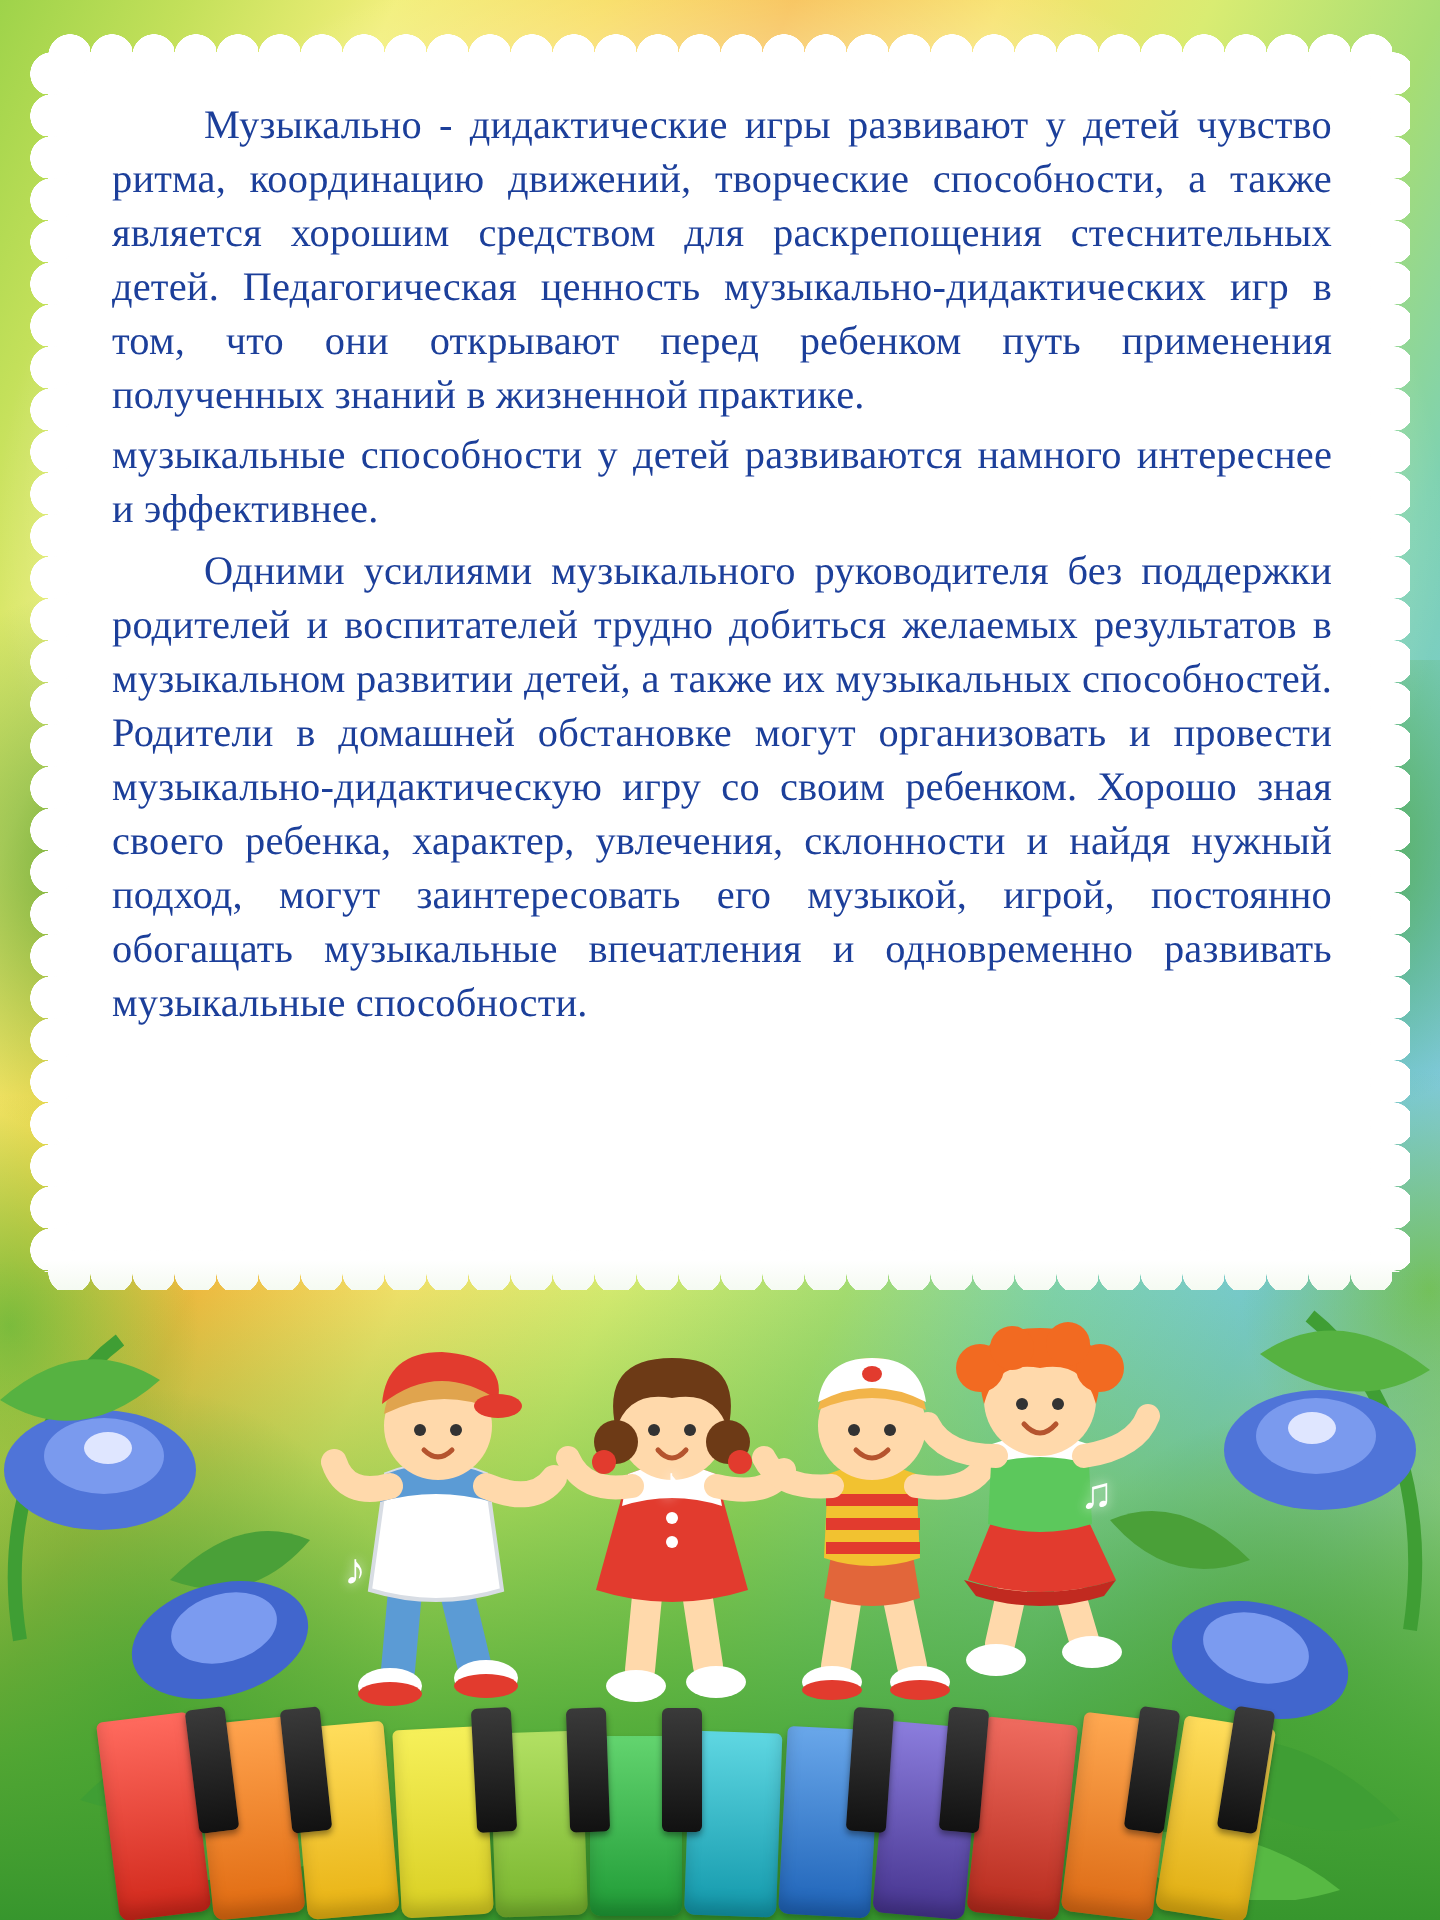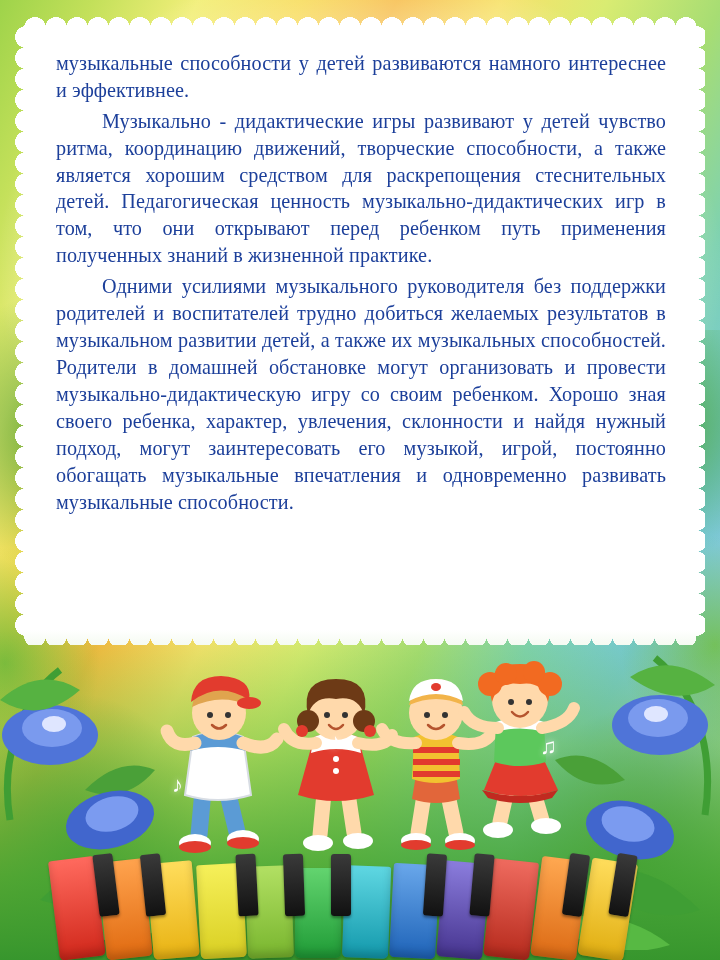--- a/index.html
+++ b/index.html
@@ -183,22 +183,22 @@
   <div class="leaf-wash leaf-right"></div>
 
   <div class="card-wrap">
     <div class="scallop-card"></div>
     <div class="scallop-edge top"></div>
     <div class="scallop-edge bottom"></div>
     <div class="scallop-edge left"></div>
     <div class="scallop-edge right"></div>
 
     <div class="card-body">
+      <p class="para indent">Музыкально - дидактические игры развивают у детей чувство ритма, координацию движений, творческие способности, а также является хорошим средством для раскрепощения стеснительных детей. Педагогическая ценность музыкально-дидактических игр в том, что они открывают перед ребенком путь применения полученных знаний в жизненной практике.</p>
       <p class="para">музыкальные способности у детей развиваются намного интереснее и эффективнее.</p>
-      <p class="para indent">Музыкально - дидактические игры развивают у детей чувство ритма, координацию движений, творческие способности, а также является хорошим средством для раскрепощения стеснительных детей. Педагогическая ценность музыкально-дидактических игр в том, что они открывают перед ребенком путь применения полученных знаний в жизненной практике.</p>
       <p class="para indent">Одними усилиями музыкального руководителя без поддержки родителей и воспитателей трудно добиться желаемых результатов в музыкальном развитии детей, а также их музыкальных способностей. Родители в домашней обстановке могут организовать и провести музыкально-дидактическую игру со своим ребенком. Хорошо зная своего ребенка, характер, увлечения, склонности и найдя нужный подход, могут заинтересовать его музыкой, игрой, постоянно обогащать музыкальные впечатления и одновременно развивать музыкальные способности.</p>
     </div>
   </div>
 
   <div class="bottom-green"></div>
 
   <div id="illustration">
 
     <svg class="flower" style="left:-10px; bottom:120px;" width="190" height="200" viewBox="0 0 190 200">
       <g>

